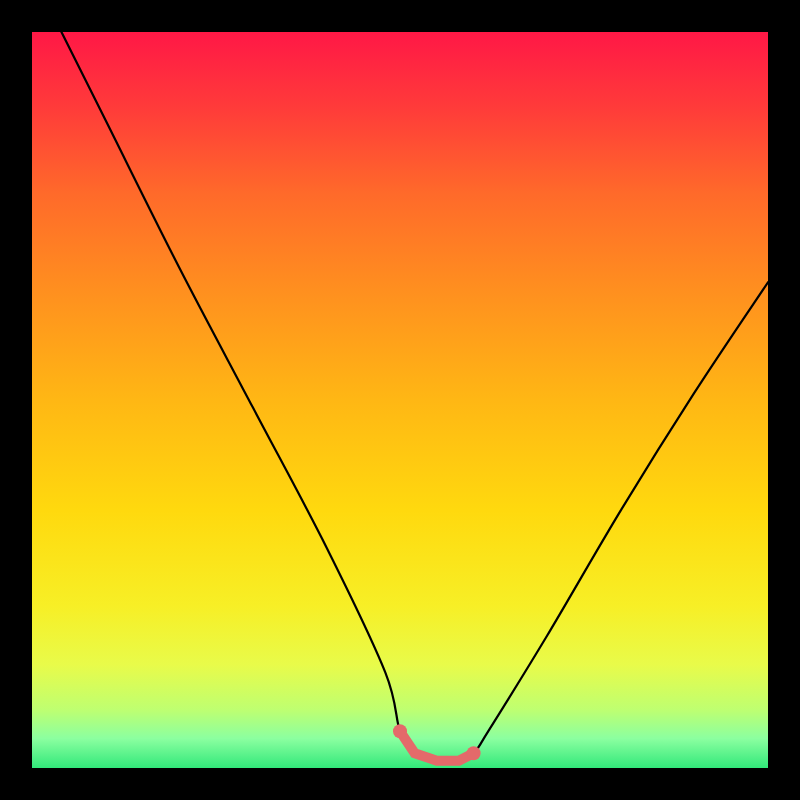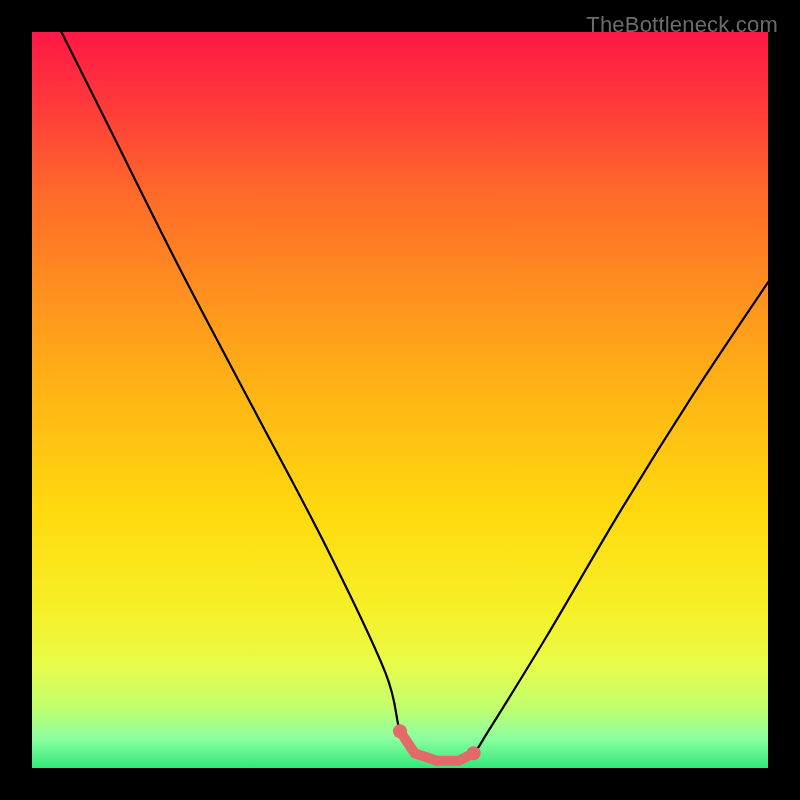--- a/index.html
+++ b/index.html
@@ -40,21 +40,20 @@
     font-size: 22px;
     letter-spacing: 0.2px;
     user-select: none;
   }
 </style>
 </head>
 <body>
 
 <div class="frame">
 
-  <div class="watermark">TheBottleneck.com</div>
 
   <div class="plot">
     <svg viewBox="0 0 736 736">
       <defs>
         <linearGradient id="bg-grad" x1="0" y1="0" x2="0" y2="1">
         <stop offset="0.0%" stop-color="#ff1846"></stop>
             <stop offset="10.0%" stop-color="#ff3a3a"></stop>
             <stop offset="22.0%" stop-color="#ff6a2a"></stop>
             <stop offset="35.0%" stop-color="#ff8f1f"></stop>
             <stop offset="50.0%" stop-color="#ffb714"></stop>

